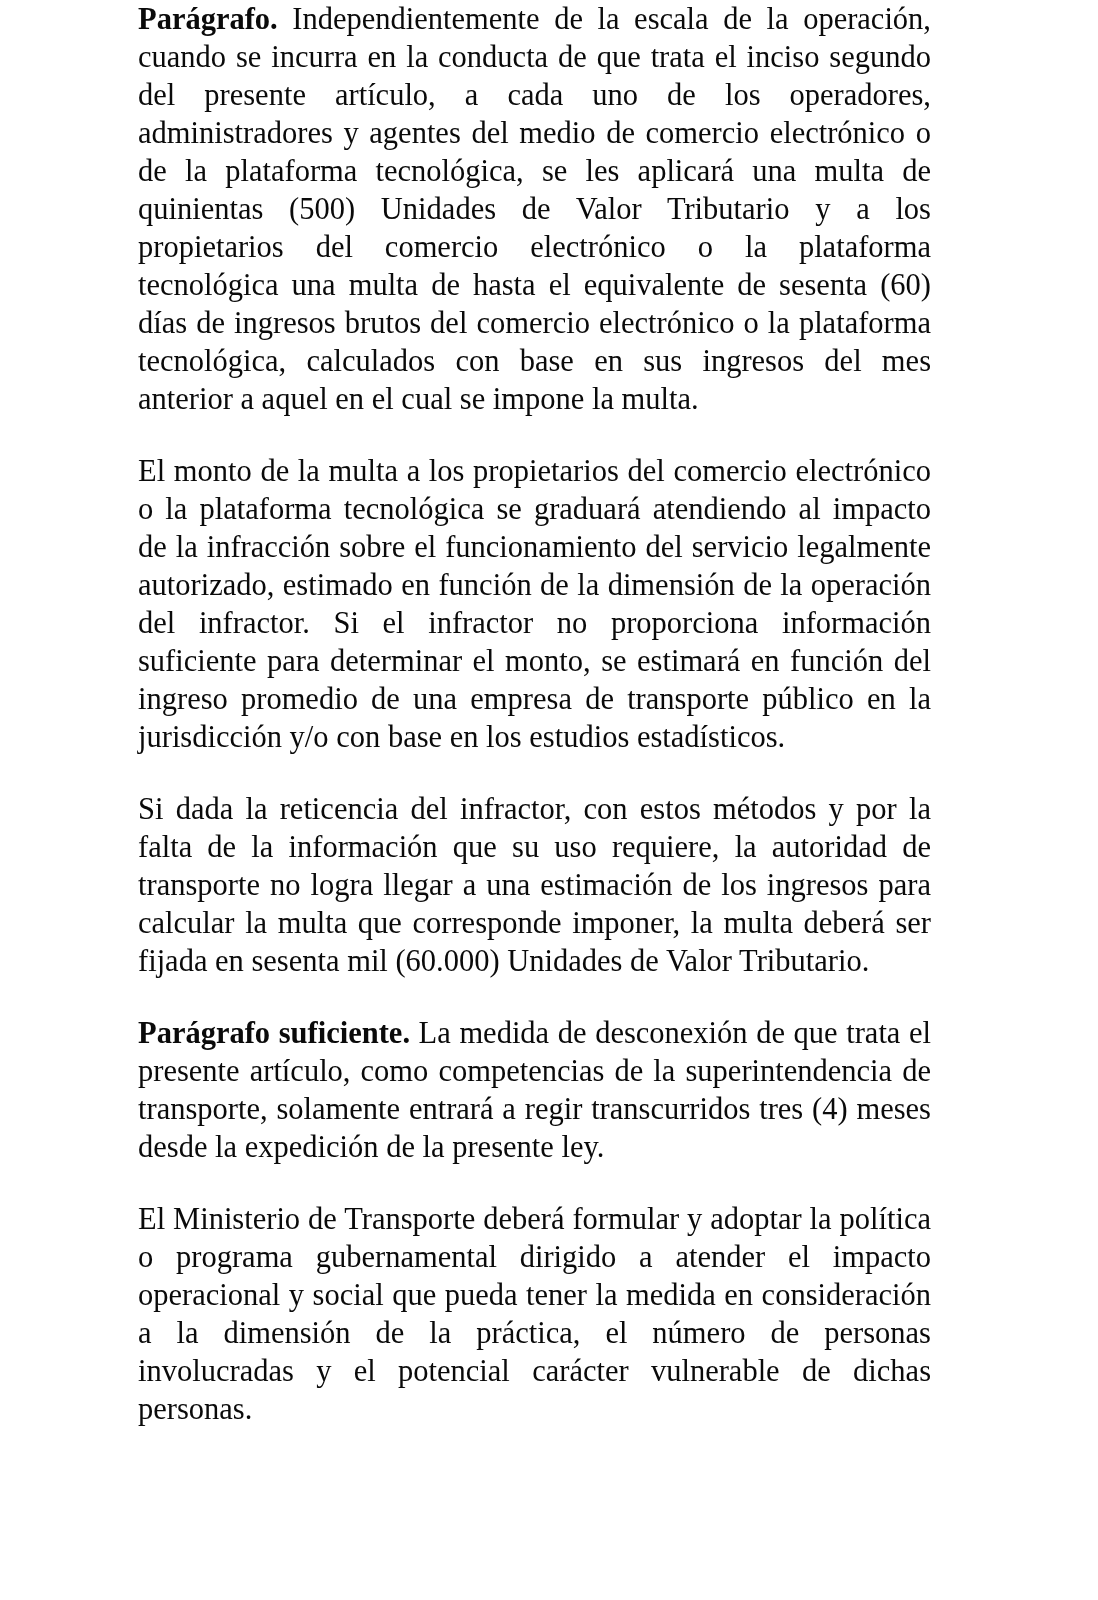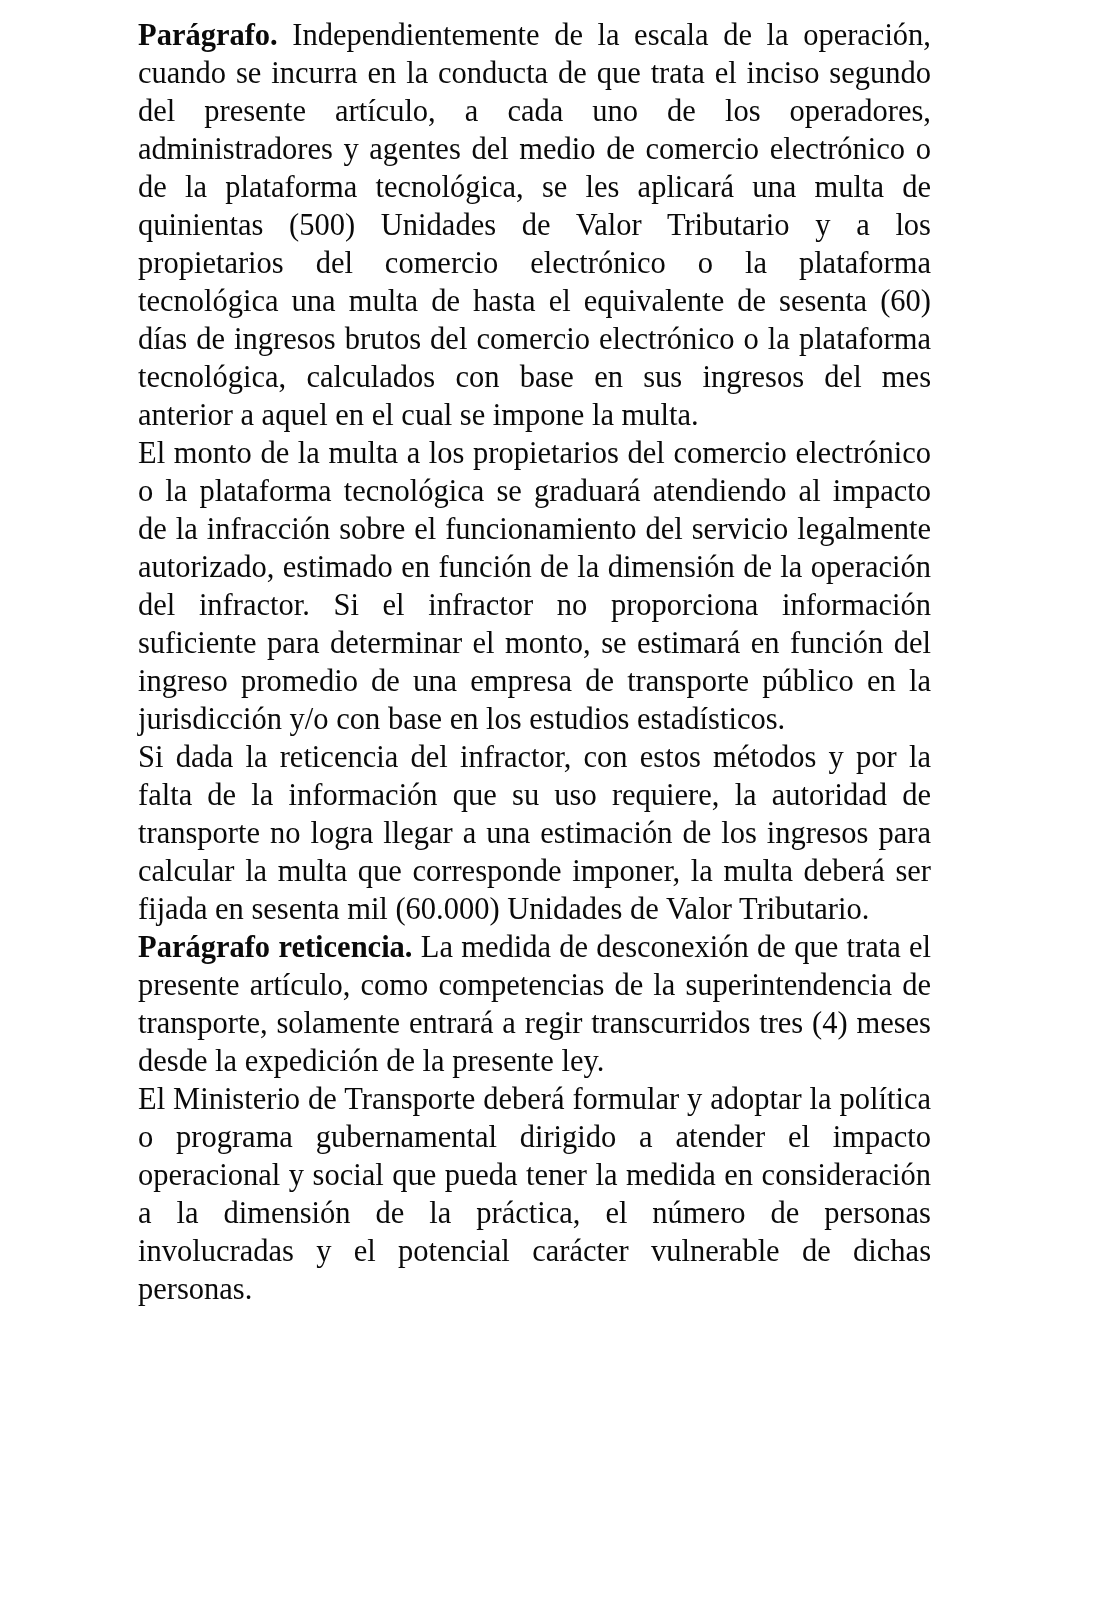--- a/index.html
+++ b/index.html
@@ -18,36 +18,37 @@
   .page {
     position: relative;
     width: 1098px;
     height: 1600px;
     background: #ffffff;
     box-sizing: border-box;
   }
   .text-column {
     position: absolute;
     left: 138px;
-    top: 16px;
+    top: 0px;
     width: 793px;
   }
   p.para {
     margin: 0 0 0 0;
     padding: 0;
     font-size: 30.5px;
     line-height: 38px;
     text-align: justify;
     text-justify: inter-word;
     -webkit-hyphens: none;
     hyphens: none;
     word-spacing: 0px;
     letter-spacing: 0px;
   }
   p.para + p.para {
+    margin-top: 34px;
   }
   p.para:last-child {
     text-align: justify;
   }
   .lead {
     font-weight: bold;
   }
   
   .para { text-align-last: left; }
 </style>
@@ -56,18 +57,18 @@
 
 <div class="page" style="background-color: rgb(255, 255, 255); color: rgb(10, 10, 10);">
   <div class="text-column">
 
     <p class="para"><span class="lead">Parágrafo.</span><span> Independientemente de la escala de la operación, cuando se incurra en la conducta de que trata el inciso segundo del presente artículo, a cada uno de los operadores, administradores y agentes del medio de comercio electrónico o de la plataforma tecnológica, se les aplicará una multa de quinientas (500) Unidades de Valor Tributario y a los propietarios del comercio electrónico o la plataforma tecnológica una multa de hasta el equivalente de sesenta (60) días de ingresos brutos del comercio electrónico o la plataforma tecnológica, calculados con base en sus ingresos del mes anterior a aquel en el cual se impone la multa.</span></p>
 
     <p class="para"><span>El monto de la multa a los propietarios del comercio electrónico o la plataforma tecnológica se graduará atendiendo al impacto de la infracción sobre el funcionamiento del servicio legalmente autorizado, estimado en función de la dimensión de la operación del infractor. Si el infractor no proporciona información suficiente para determinar el monto, se estimará en función del ingreso promedio de una empresa de transporte público en la jurisdicción y/o con base en los estudios estadísticos.</span></p>
 
     <p class="para"><span>Si dada la reticencia del infractor, con estos métodos y por la falta de la información que su uso requiere, la autoridad de transporte no logra llegar a una estimación de los ingresos para calcular la multa que corresponde imponer, la multa deberá ser fijada en sesenta mil (60.000) Unidades de Valor Tributario.</span></p>
 
-    <p class="para"><span class="lead">Parágrafo reticencia.</span><span> La medida de desconexión de que trata el presente artículo, como competencias de la superintendencia de transporte, solamente entrará a regir transcurridos tres (4) meses desde la expedición de la presente ley.</span></p>
+    <p class="para"><span class="lead">Parágrafo suficiente.</span><span> La medida de desconexión de que trata el presente artículo, como competencias de la superintendencia de transporte, solamente entrará a regir transcurridos tres (4) meses desde la expedición de la presente ley.</span></p>
 
     <p class="para"><span>El Ministerio de Transporte deberá formular y adoptar la política o programa gubernamental dirigido a atender el impacto operacional y social que pueda tener la medida en consideración a la dimensión de la práctica, el número de personas involucradas y el potencial carácter vulnerable de dichas personas.</span></p>
 
   </div>
 </div>
 
 </body></html>

